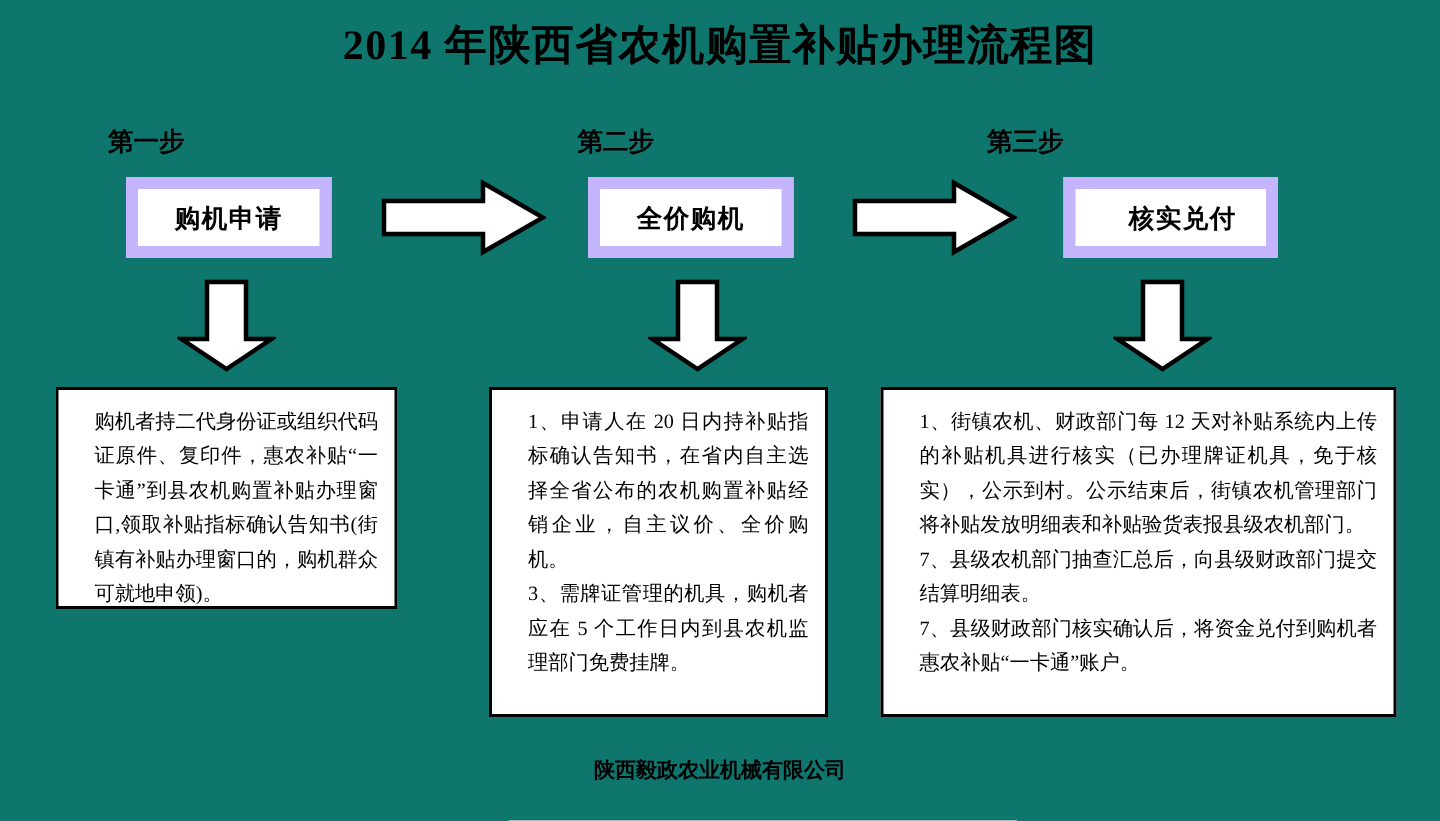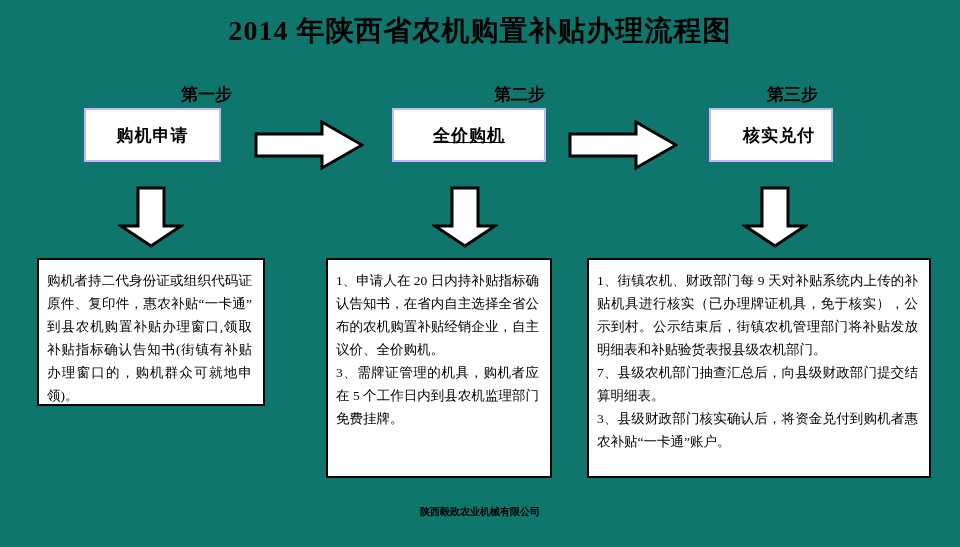--- a/index.html
+++ b/index.html
@@ -33,51 +33,51 @@
     line-height: 34px;
     font-family: "Liberation Serif", "DejaVu Serif", serif;
     white-space: nowrap;
   }
 
   
   .step-caption {
     position: absolute;
     top: 84px;
     width: 160px;
-    text-align: right;
+    text-align: left;
     font-size: 17px;
     font-weight: bold;
     line-height: 22px;
     font-family: "Liberation Serif", "DejaVu Serif", serif;
     white-space: nowrap;
   }
   .step-caption.c1 { left: 72px; }
   .step-caption.c2 { left: 385px; }
   .step-caption.c3 { left: 658px; }
 
   
   .stage-box {
     position: absolute;
-    top: 108px;
+    top: 118px;
     height: 54px;
-    border: 2px solid #c4b5fd;
+    border: 8px solid #c4b5fd;
     background: #ffffff;
     box-sizing: border-box;
     display: flex;
     align-items: center;
     justify-content: center;
     font-size: 17px;
     font-weight: bold;
     letter-spacing: 1px;
     font-family: "Liberation Serif", "DejaVu Serif", serif;
     white-space: nowrap;
   }
   .stage-box.s1 { left: 84px;  width: 137px; }
-  .stage-box.s2 { left: 392px; width: 154px; text-decoration: underline; }
-  .stage-box.s3 { left: 709px; width: 124px; padding-left: 16px; }
+  .stage-box.s2 { left: 392px; width: 137px; }
+  .stage-box.s3 { left: 709px; width: 143px; padding-left: 16px; }
 
   
   .arrow-right {
     position: absolute;
     top: 118px;
     width: 110px;
     height: 54px;
   }
   .arrow-right.a1 { left: 254px; }
   .arrow-right.a2 { left: 568px; }
@@ -105,38 +105,38 @@
     border: 2px solid #000000;
     background: #ffffff;
     box-sizing: border-box;
     font-size: 13.5px;
     line-height: 23px;
     font-family: "Liberation Serif", "DejaVu Serif", serif;
     text-align: justify;
     text-justify: inter-ideograph;
   }
   .detail-box .pad {
-    padding: 9px 11px 8px 8px;
+    padding: 9px 11px 8px 24px;
   }
   .detail-box p {
     margin: 0;
   }
 
   .detail-box.b1 { left: 37px;  top: 258px; width: 228px; height: 148px; }
   .detail-box.b2 { left: 326px; top: 258px; width: 226px; height: 220px; }
   .detail-box.b3 { left: 587px; top: 258px; width: 344px; height: 220px; }
 
   
   .footer-note {
     position: absolute;
     left: 0;
     top: 505px;
     width: 960px;
     text-align: center;
-    font-size: 10px;
+    font-size: 14px;
     font-weight: bold;
     font-family: "Liberation Sans", "DejaVu Sans", sans-serif;
     white-space: nowrap;
   }
 </style>
 </head>
 <body>
 
 <div id="canvas">
 
@@ -192,21 +192,21 @@
 
   <div class="detail-box b2">
     <div class="pad">
       <p>1、申请人在 20 日内持补贴指标确认告知书，在省内自主选择全省公布的农机购置补贴经销企业，自主议价、全价购机。</p>
       <p>3、需牌证管理的机具，购机者应在 5 个工作日内到县农机监理部门免费挂牌。</p>
     </div>
   </div>
 
   <div class="detail-box b3">
     <div class="pad">
-      <p>1、街镇农机、财政部门每 9 天对补贴系统内上传的补贴机具进行核实（已办理牌证机具，免于核实），公示到村。公示结束后，街镇农机管理部门将补贴发放明细表和补贴验货表报县级农机部门。</p>
+      <p>1、街镇农机、财政部门每 12 天对补贴系统内上传的补贴机具进行核实（已办理牌证机具，免于核实），公示到村。公示结束后，街镇农机管理部门将补贴发放明细表和补贴验货表报县级农机部门。</p>
       <p>7、县级农机部门抽查汇总后，向县级财政部门提交结算明细表。</p>
-      <p>3、县级财政部门核实确认后，将资金兑付到购机者惠农补贴“一卡通”账户。</p>
+      <p>7、县级财政部门核实确认后，将资金兑付到购机者惠农补贴“一卡通”账户。</p>
     </div>
   </div>
 
   <div class="footer-note">陕西毅政农业机械有限公司</div>
 
 </div>
 
 </body></html>

